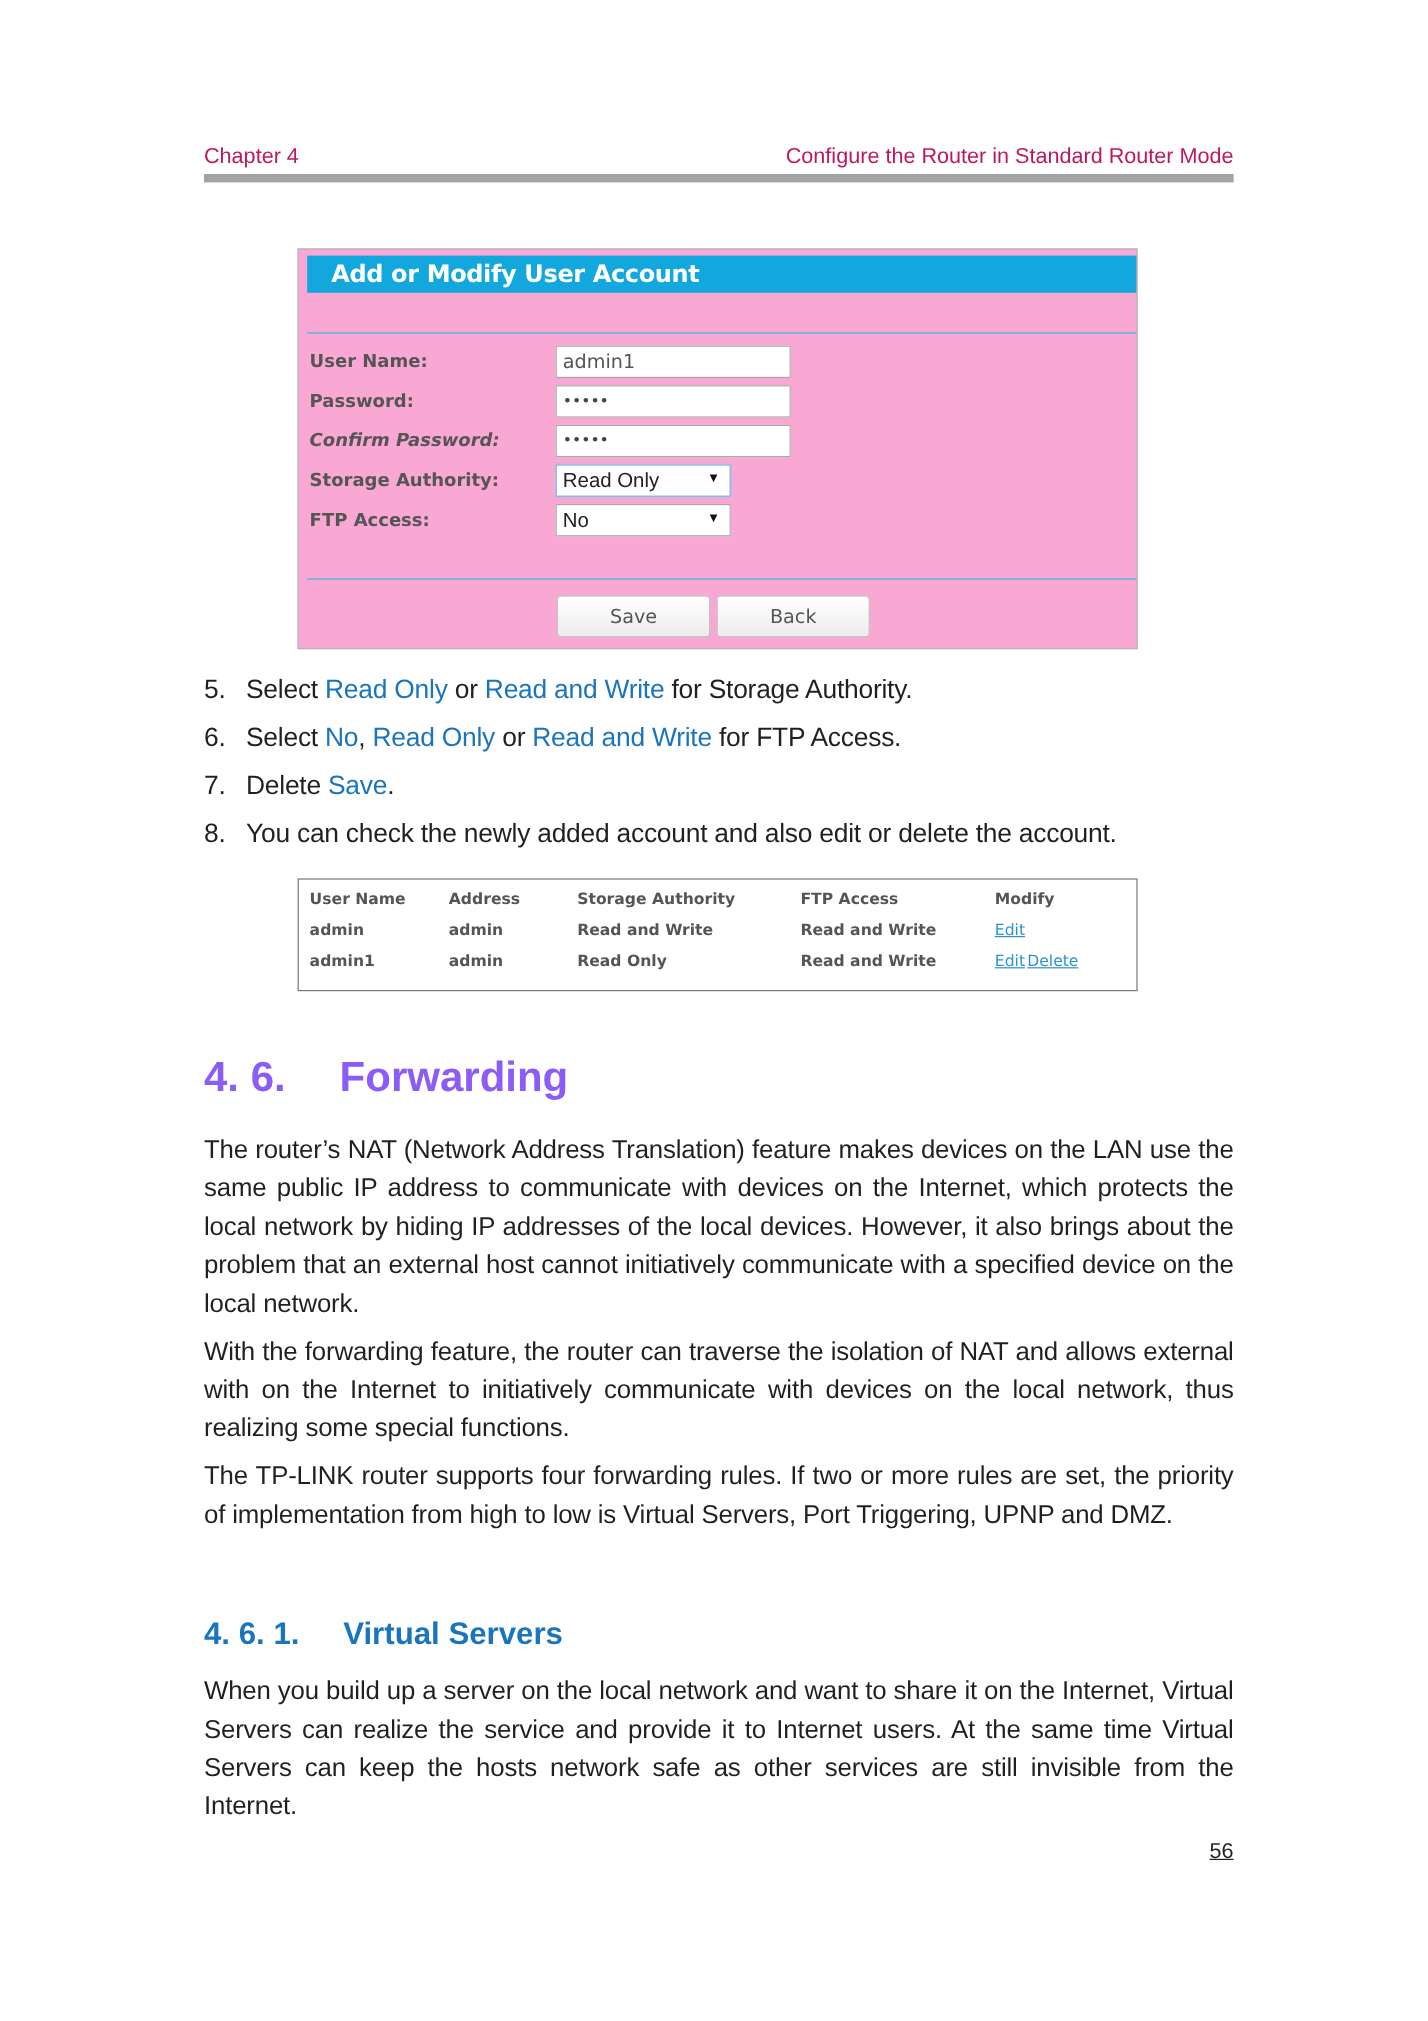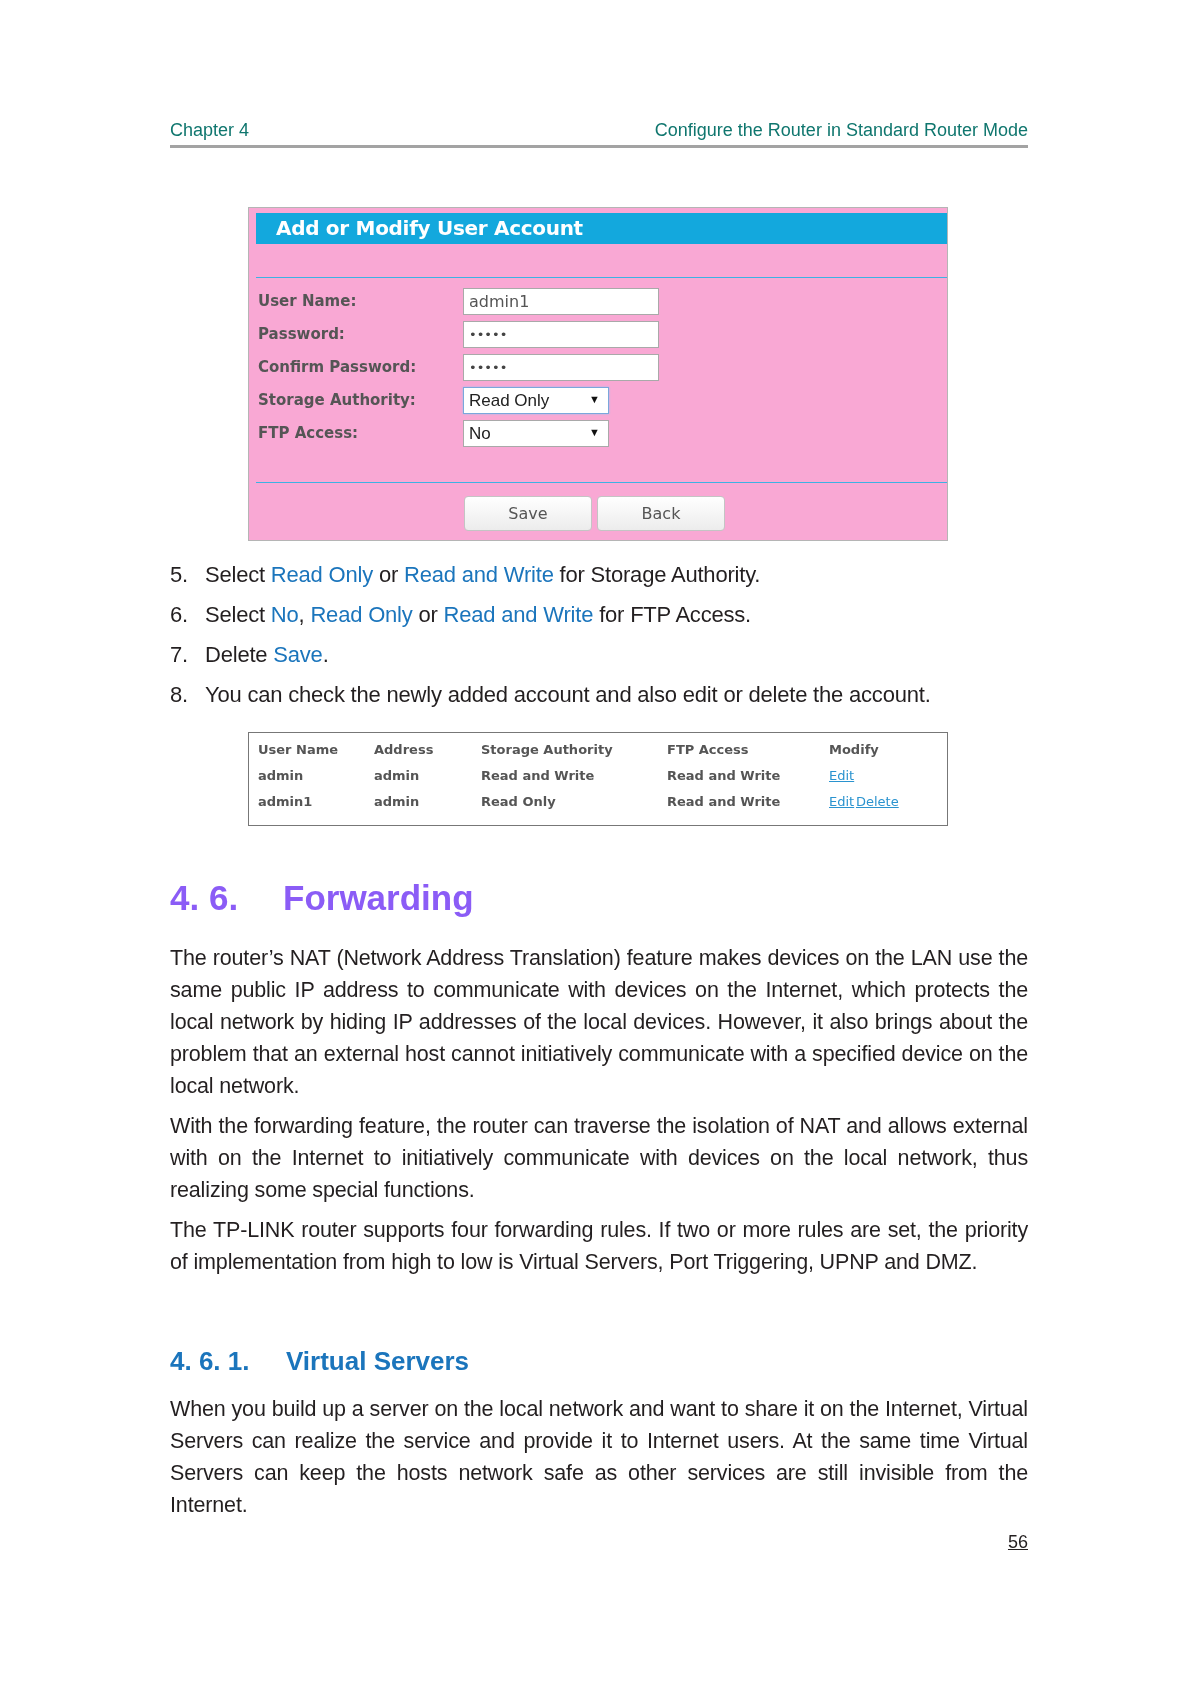--- a/index.html
+++ b/index.html
@@ -1,20 +1,20 @@
 <!DOCTYPE html>
 <html><head>
 <meta charset="utf-8">
 <style>
   html, body { margin: 0; padding: 0; background: #ffffff; }
   body { width: 1190px; height: 1684px; position: relative; overflow: hidden;
          font-family: "Liberation Sans", "DejaVu Sans", sans-serif; color: #231f20; }
 
   .page-header { position: absolute; left: 170px; top: 118px; width: 858px; height: 27px;
-                 border-bottom: 3px solid #a3a3a3; font-size: 18px; color: #0f766e; }
+                 border-bottom: 7px solid #a3a3a3; font-size: 18px; color: #be185d; }
   .page-header .left { position: absolute; left: 0; top: 2px; }
   .page-header .right { position: absolute; right: 0; top: 2px; }
 
   
   .form-box { position: absolute; left: 248px; top: 207px; width: 700px; height: 334px;
               border: 1px solid #b5b5b5; background: #f9a8d4; box-sizing: border-box; }
   .form-title { position: absolute; left: 7px; top: 5px; right: 0; height: 31px; background: #13a8dd;
                 color: #fff; font-family: "DejaVu Sans", sans-serif; font-weight: bold; font-size: 20px;
                 line-height: 31px; padding-left: 20px; letter-spacing: -0.3px; }
   .form-sep { position: absolute; left: 7px; right: 0; height: 1px; background: #3cb2e3; }
@@ -68,21 +68,21 @@
   <div class="form-sep" style="top:69px;"></div>
 
   <div class="form-row" style="top:80px;">
     <span class="form-label">User Name:</span>
     <div class="text-input">admin1</div>
   </div>
   <div class="form-row" style="top:113px;">
     <span class="form-label">Password:</span>
     <div class="text-input" style="font-size:13px;color:#444;">•••••</div>
   </div>
-  <div class="form-row" style="top:146px;">
+  <div class="form-row" style="top:146px;font-style:italic;">
     <span class="form-label">Confirm Password:</span>
     <div class="text-input" style="font-size:13px;color:#444;">•••••</div>
   </div>
   <div class="form-row" style="top:179px;">
     <span class="form-label">Storage Authority:</span>
     <div class="select-input focused">
       <span>Read Only</span>
       <span class="arrow">▼</span>
     </div>
   </div>

